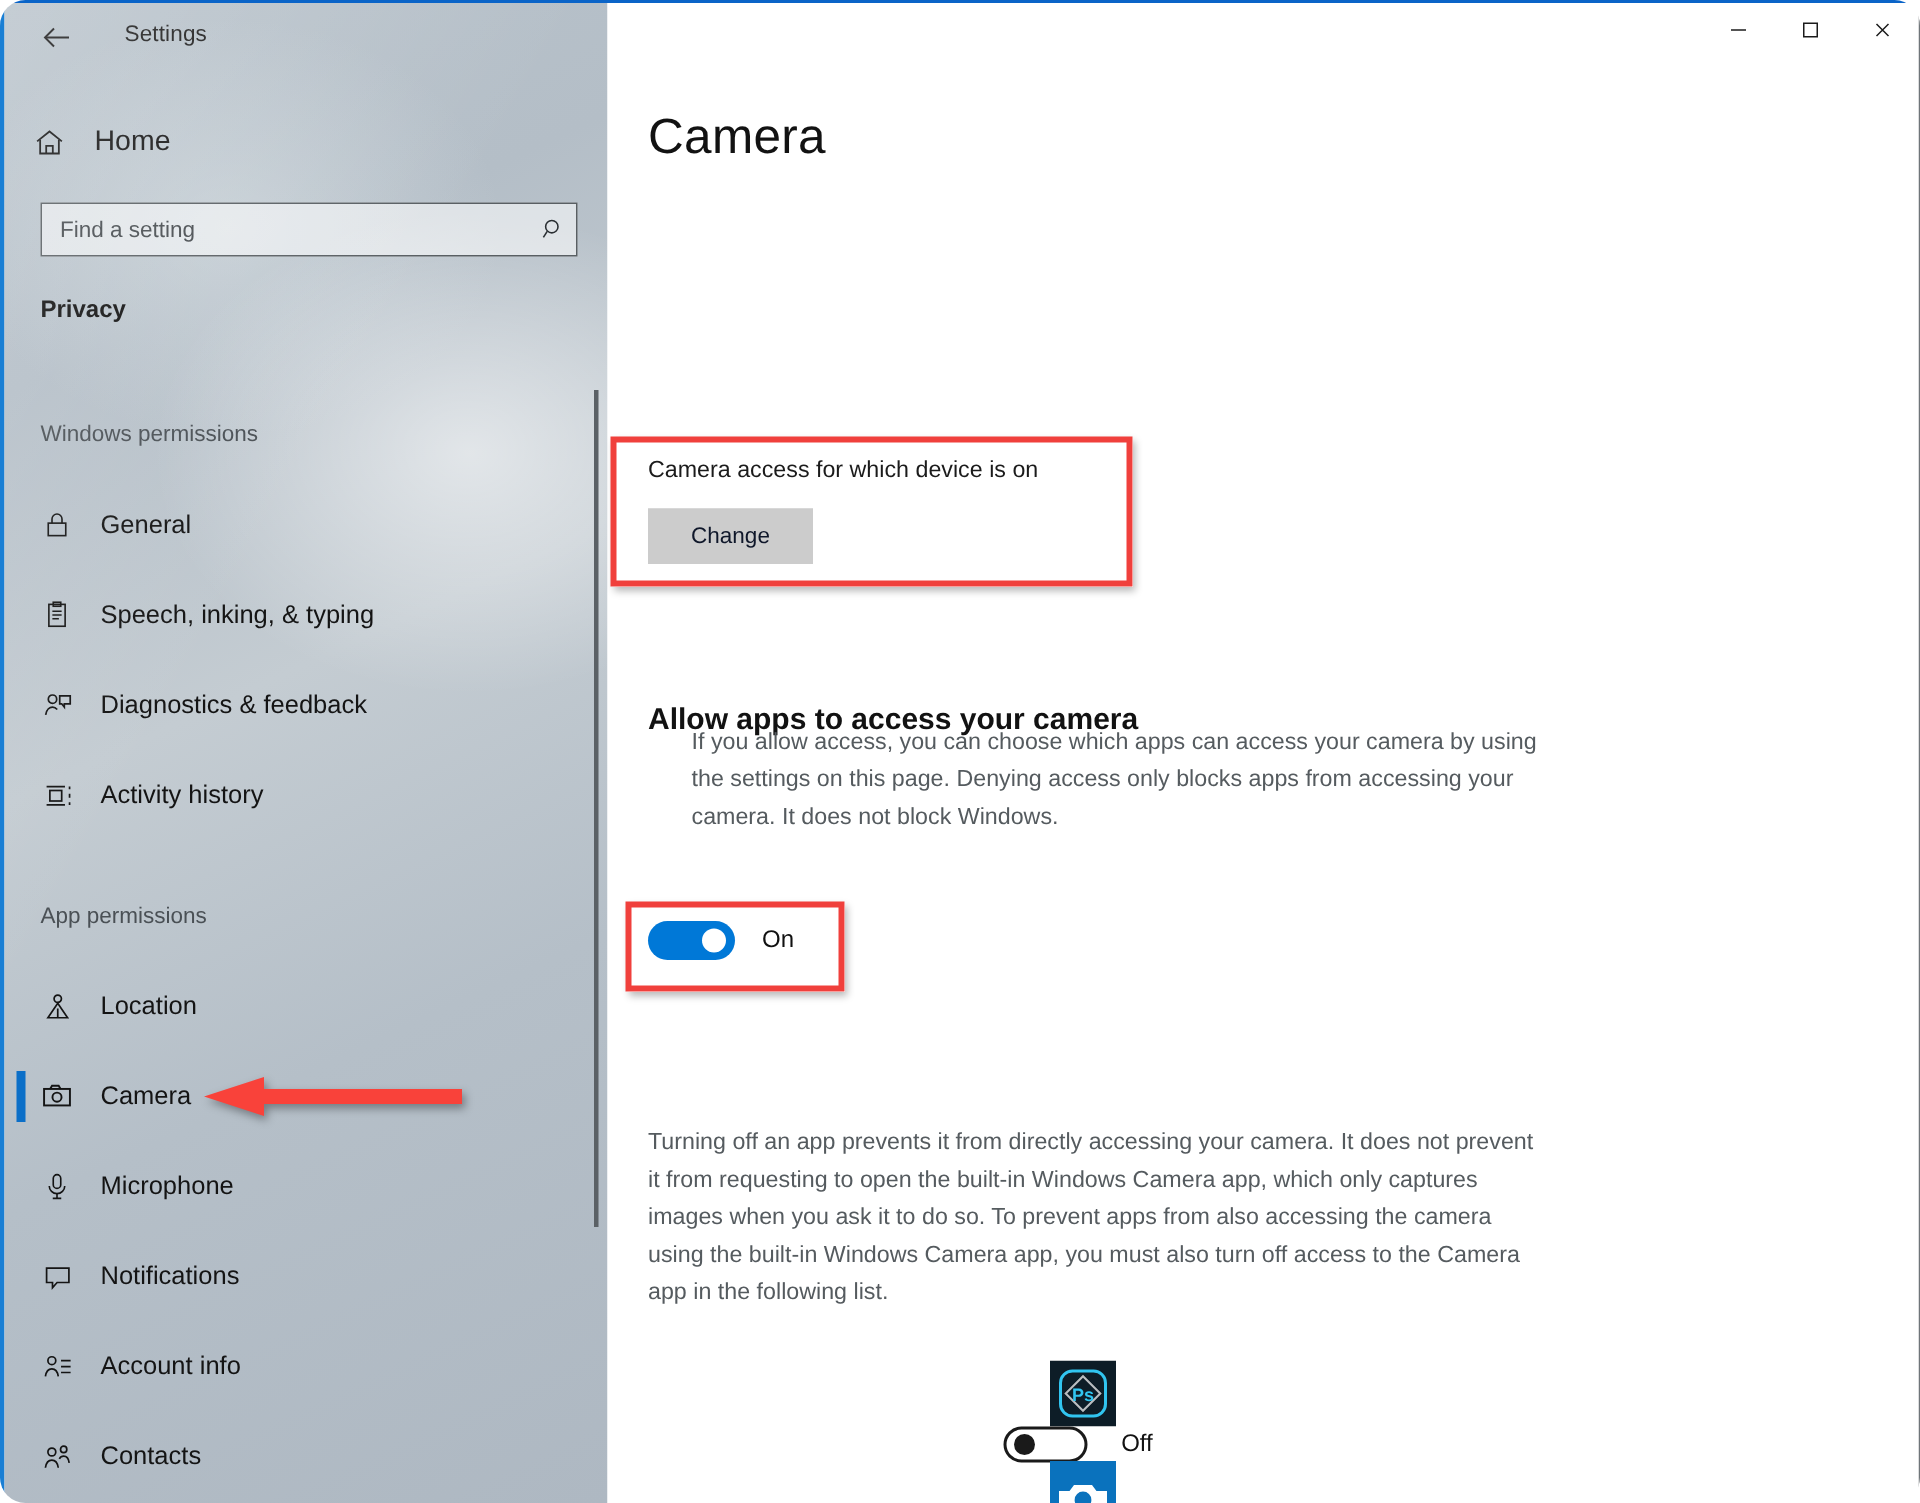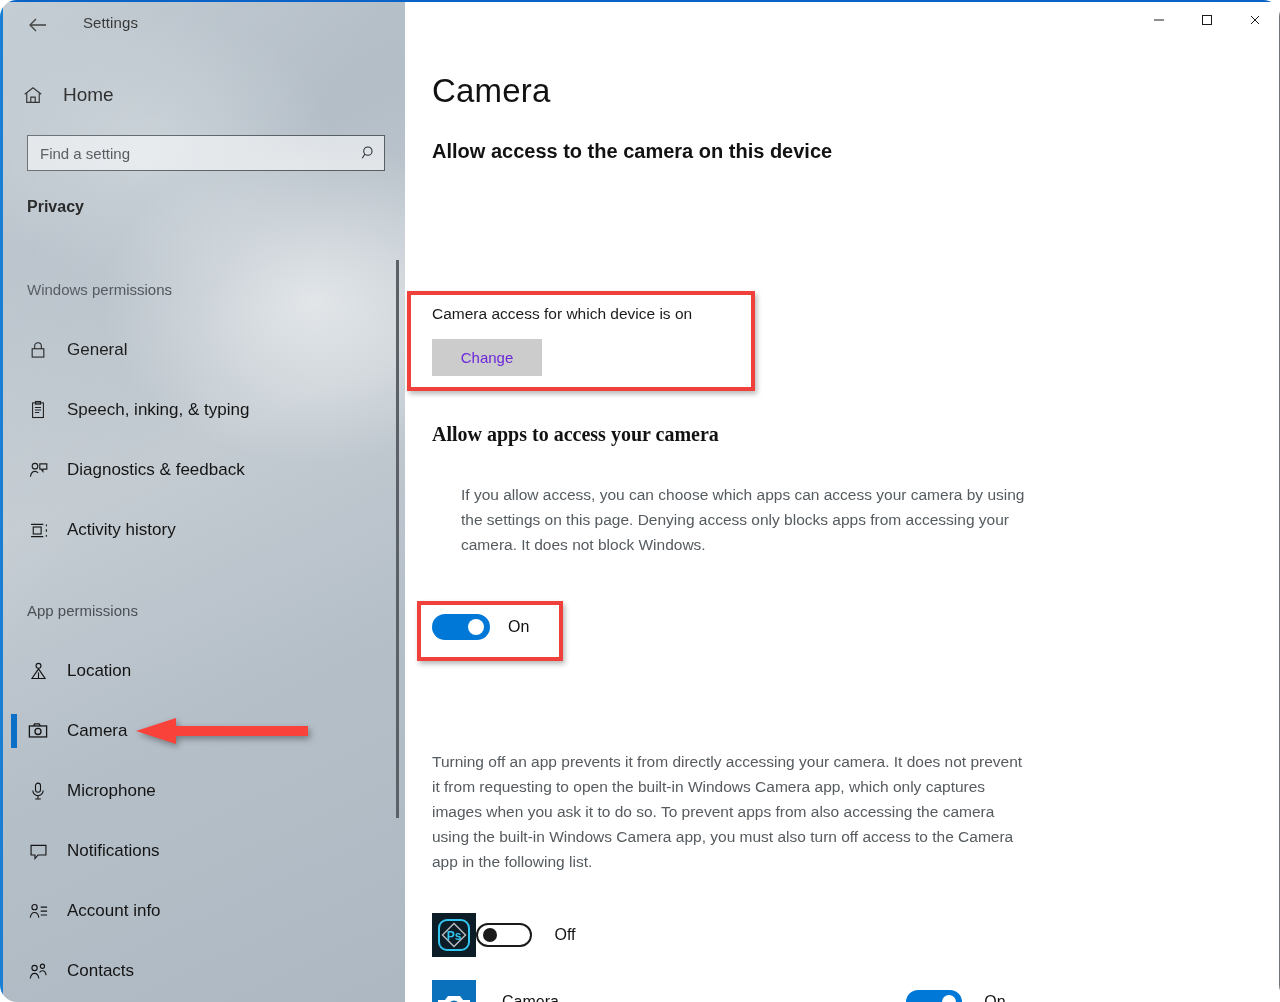--- a/index.html
+++ b/index.html
@@ -167,25 +167,25 @@
 
   .device-status {
     position: absolute; left: 27px; top: 303px;
     font-size: 15.5px; color: #1b1b1b;
   }
   .change-btn {
     position: absolute; left: 27px; top: 337px;
     width: 110px; height: 37px;
     background: #cccccc; border: 1px solid #cccccc;
     font-family: "Liberation Sans", sans-serif;
-    font-size: 15px; color: #6d28d9;
+    font-size: 15px; color: #0f172a;
     cursor: default;
   }
 
-  .h2.s2 { top: 421px; font-family: Liberation Serif, serif; }
+  .h2.s2 { top: 467px; }
   .body-text.s2 { top: 480px; margin-left: 29px; }
 
   .toggle-row {
     position: absolute; left: 27px; top: 612px;
     display: flex; align-items: center; gap: 18px;
   }
   .switch {
     width: 58px; height: 26px; border-radius: 14px;
     position: relative; flex: none;
   }
@@ -198,21 +198,21 @@
   .switch.on .knob { background: #ffffff; right: 6px; top: 5px; }
   .switch.off .knob { background: #1a1a1a; left: 5px; top: 3px; }
   .toggle-label { font-size: 16px; color: #111; }
 
   .h2.s3 { top: 697px; }
   .body-text.s3 { top: 747px; width: 595px; }
 
   
   .app-row {
     position: absolute; left: 27px; width: 580px; height: 56px;
-    display: flex; align-items: center;
+    display: flex; align-items: center; flex-direction: column;
   }
   .app-icon {
     width: 44px; height: 44px; flex: none;
     display: flex; align-items: center; justify-content: center;
   }
   .app-name {
     margin-left: 26px; font-size: 16px; color: #121212; flex: 1;
   }
   .app-toggle { display: flex; align-items: center; gap: 16px; }
   .app-toggle .switch { width: 56px; height: 24px; }
@@ -426,21 +426,20 @@
       </div>
       <div class="win-btn">
         <svg width="14" height="14" viewBox="0 0 14 14" stroke="#1b1b1b" stroke-width="1">
             <path d="M3 3 L11 11 M11 3 L3 11"></path>
           </svg>
       </div>
     </div>
 
     <div class="page-title">Camera</div>
 
-    <div class="h2 s1">Allow access to the camera on this device</div>
     <div class="device-status">Camera access for which device is on</div>
     <button class="change-btn">Change</button>
 
     <div class="h2 s2">Allow apps to access your camera</div>
     <div class="body-text s2">If you allow access, you can choose which apps can access your camera by using the settings on this page. Denying access only blocks apps from accessing your camera. It does not block Windows.</div>
     <div class="toggle-row">
       <span class="switch on">
         <span class="knob"></span>
       </span>
       <span class="toggle-label">On</span>

